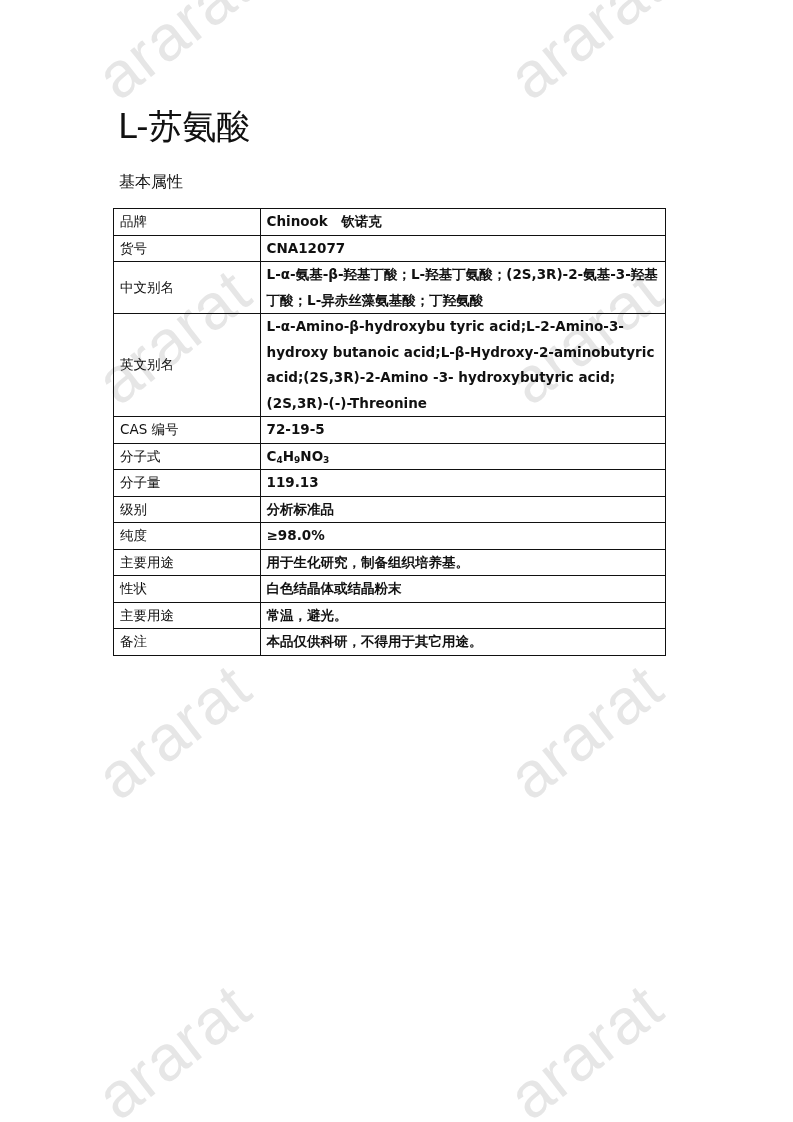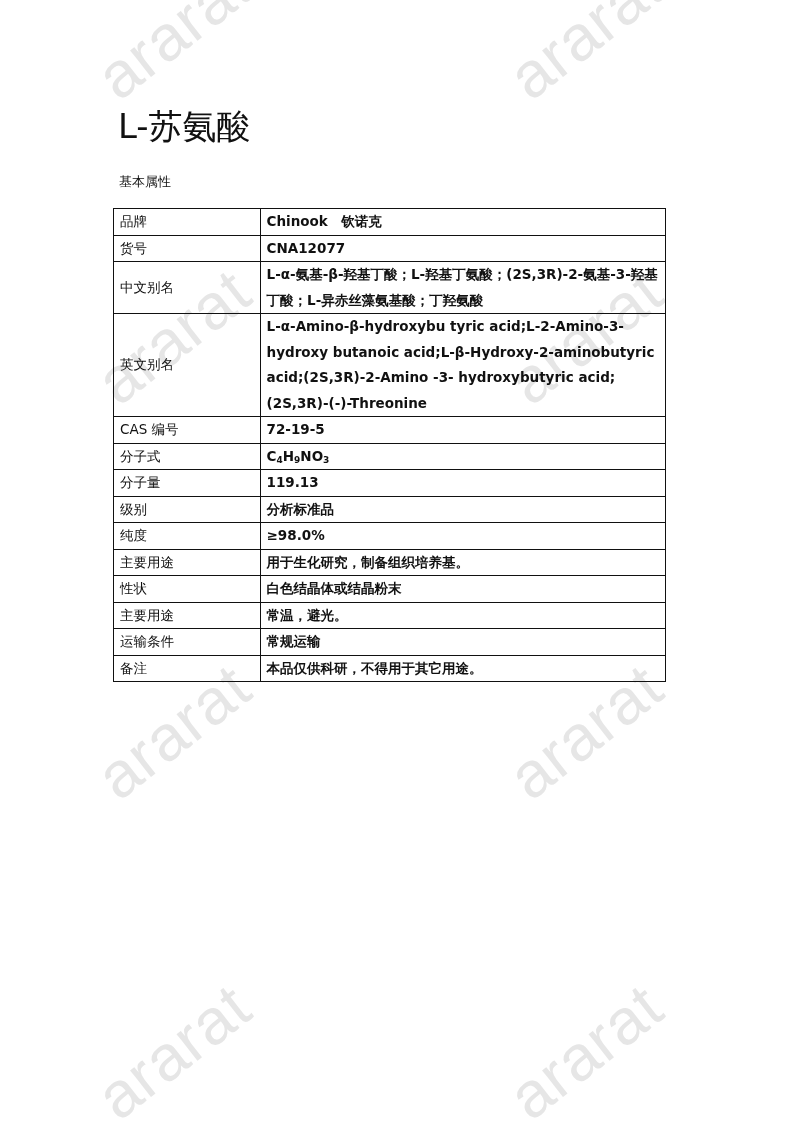--- a/index.html
+++ b/index.html
@@ -35,21 +35,21 @@
       font-size: 34px;
       font-weight: normal;
       line-height: 44px;
       z-index: 1;
       color: #111;
     }
     .section-title {
       position: absolute;
       left: 119px;
       top: 172px;
-      font-size: 13px;
+      font-size: 16px;
       line-height: 20px;
       z-index: 1;
     }
     table.props {
       position: absolute;
       left: 113px;
       top: 208px;
       width: 553px;
       border-collapse: collapse;
       z-index: 1;
@@ -134,21 +134,17 @@
     </tr>
     <tr>
       <td class="label">性状</td>
       <td class="value">白色结晶体或结晶粉末</td>
     </tr>
     <tr>
       <td class="label">主要用途</td>
       <td class="value">常温，避光。</td>
     </tr>
     <tr>
-      <td class="label">运输条件</td>
-      <td class="value">常规运输</td>
-    </tr>
-    <tr>
       <td class="label">备注</td>
       <td class="value">本品仅供科研，不得用于其它用途。</td>
     </tr>
   </tbody>
 </table>
 
 </body></html>

